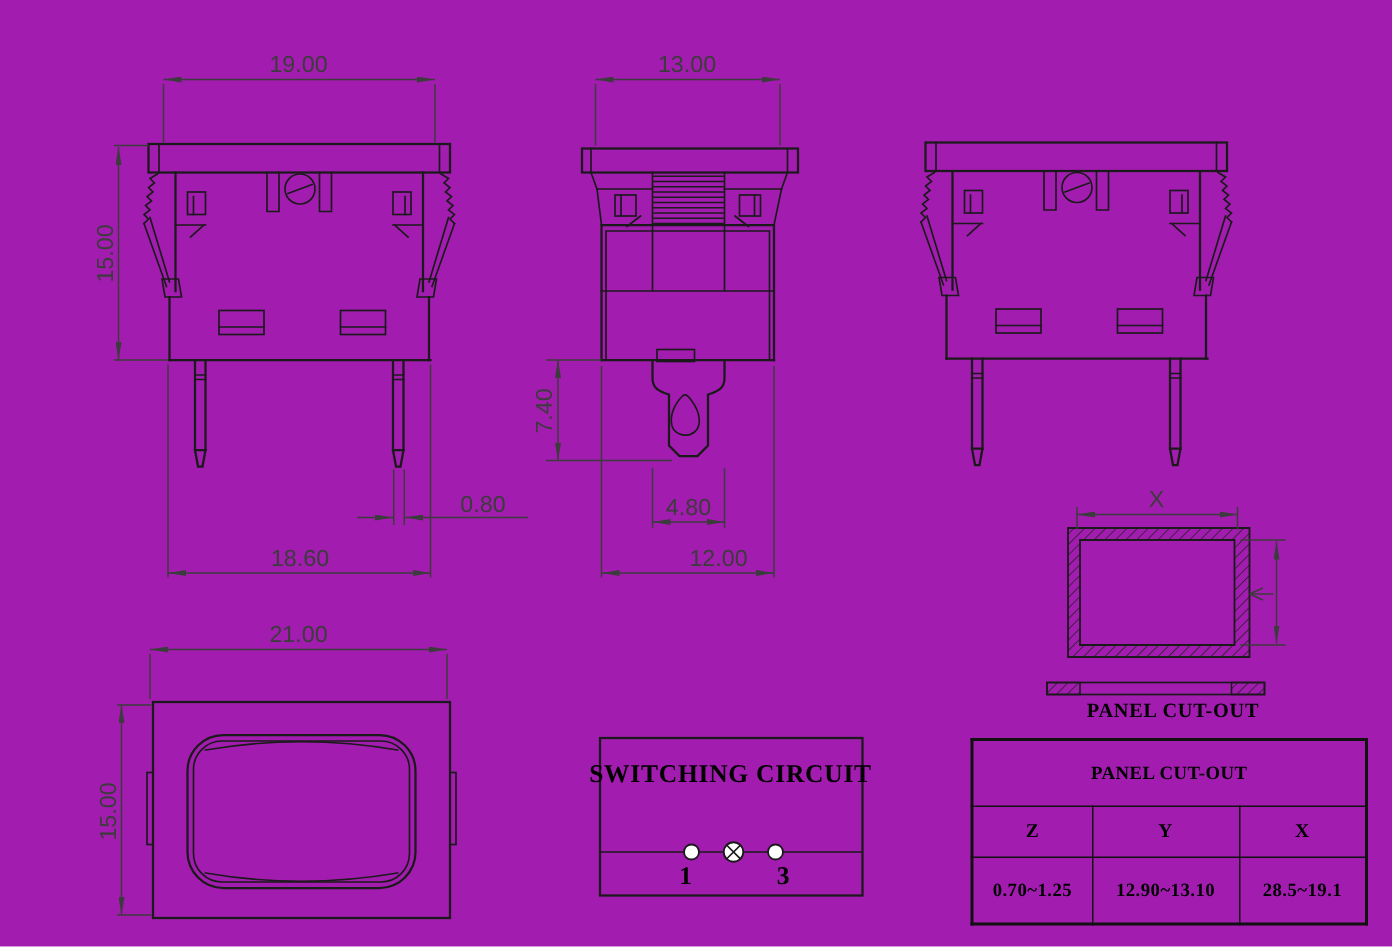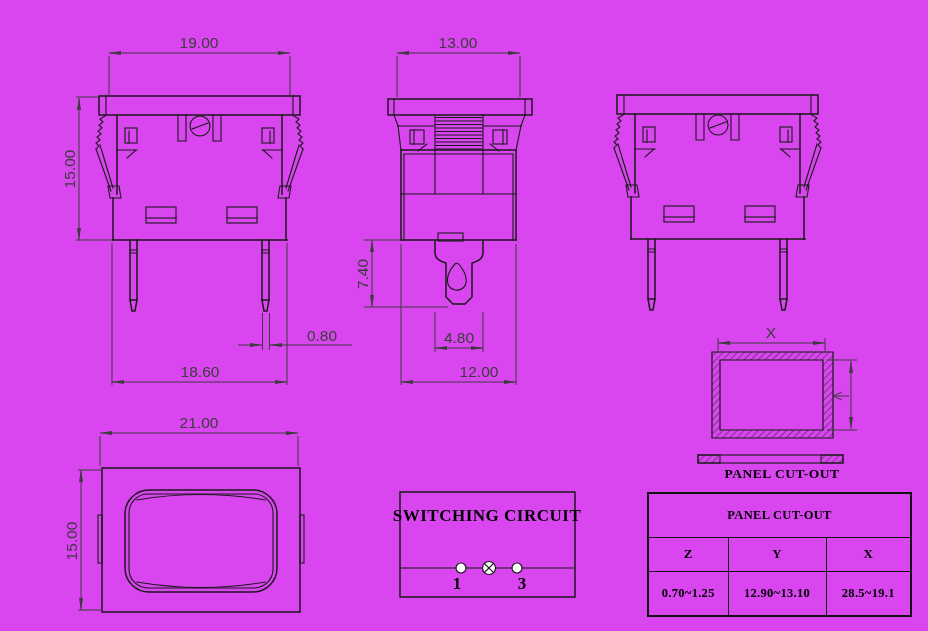--- a/index.html
+++ b/index.html
@@ -1,16 +1,16 @@
 <!DOCTYPE html>
 <html><head>
 <meta charset="utf-8">
 <style>
   html,body{margin:0;padding:0;background:#fff;}
-  .canvas{position:relative;width:928px;height:631px;background:#d946ef;overflow:hidden;
+  .canvas{position:relative;width:928px;height:631px;background:#a21caf;overflow:hidden;
           font-family:"Liberation Sans",sans-serif;}
   svg{position:absolute;left:0;top:0;}
   svg text{font-family:"Liberation Sans",sans-serif;font-size:15.5px;fill:#3c3c3c;}
   svg text.cadbold{font-family:"Liberation Serif",serif;font-weight:bold;fill:#000;}
   .obj{stroke:#1a1a1a;stroke-width:1.5;fill:none;stroke-linecap:square;}
   .obj2{stroke:#1a1a1a;stroke-width:1.1;fill:none;stroke-linecap:square;}
   .dim{stroke:#3c3c3c;stroke-width:1;fill:none;}
   .cutout-table{position:absolute;left:647px;top:492px;width:263px;height:125px;
     border-collapse:collapse;table-layout:fixed;
     font-family:"Liberation Serif",serif;font-weight:bold;color:#000;}

